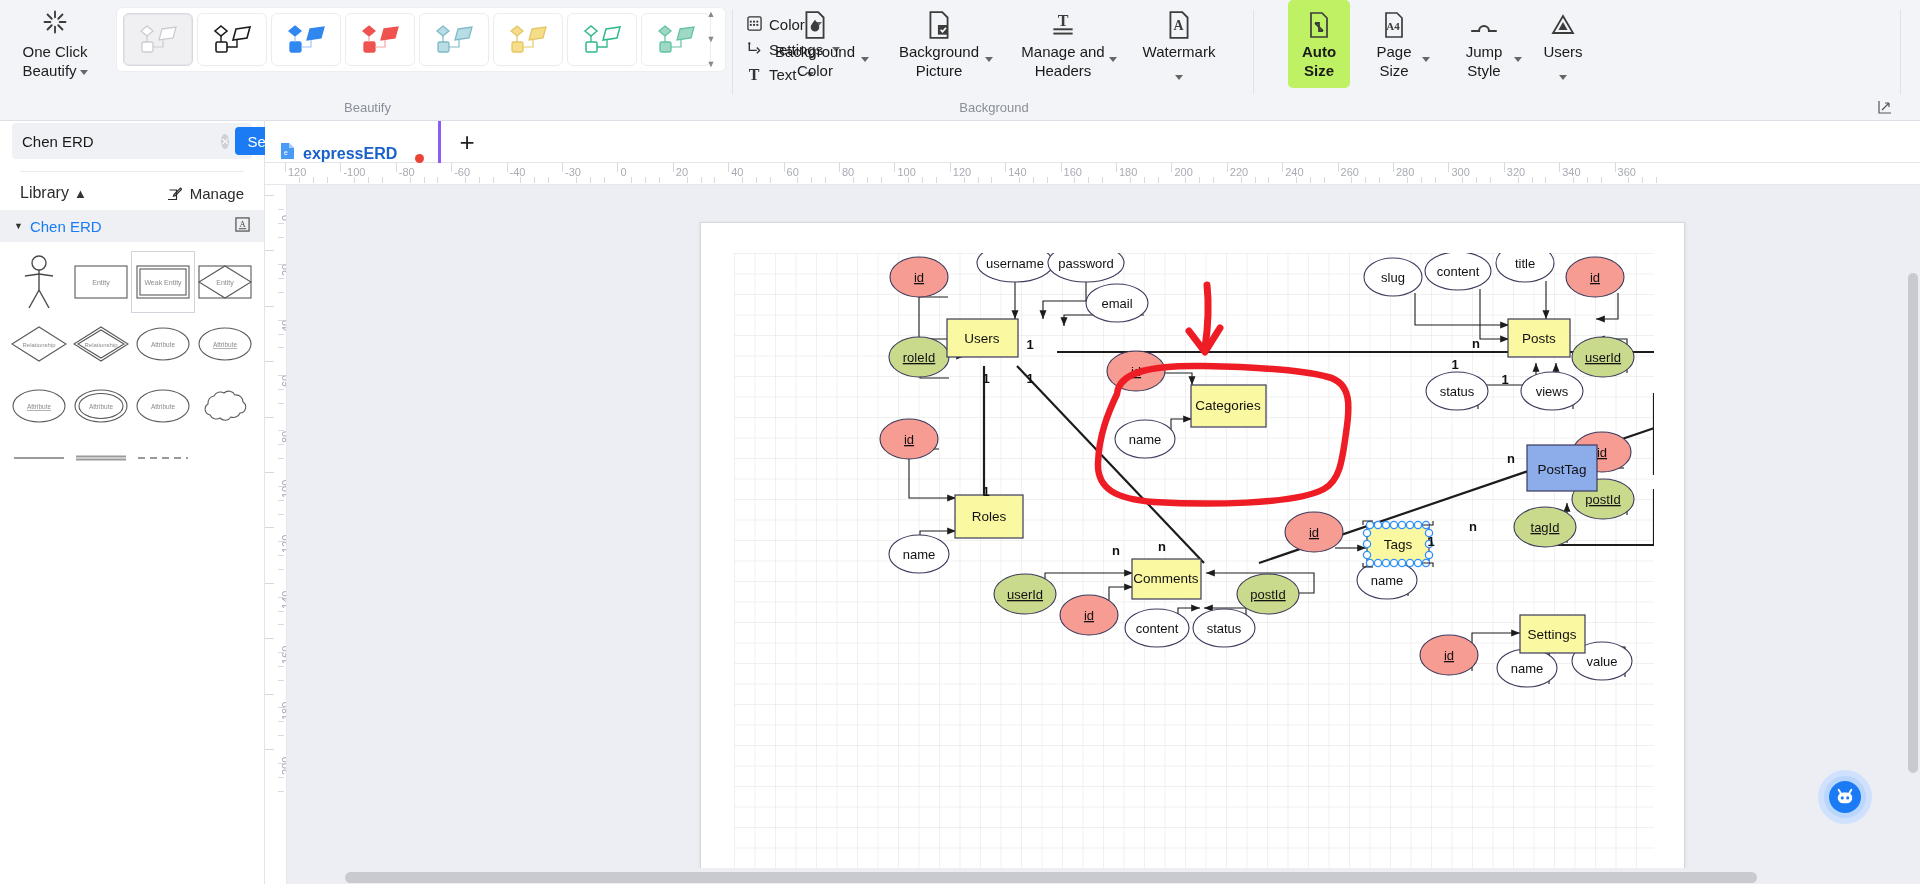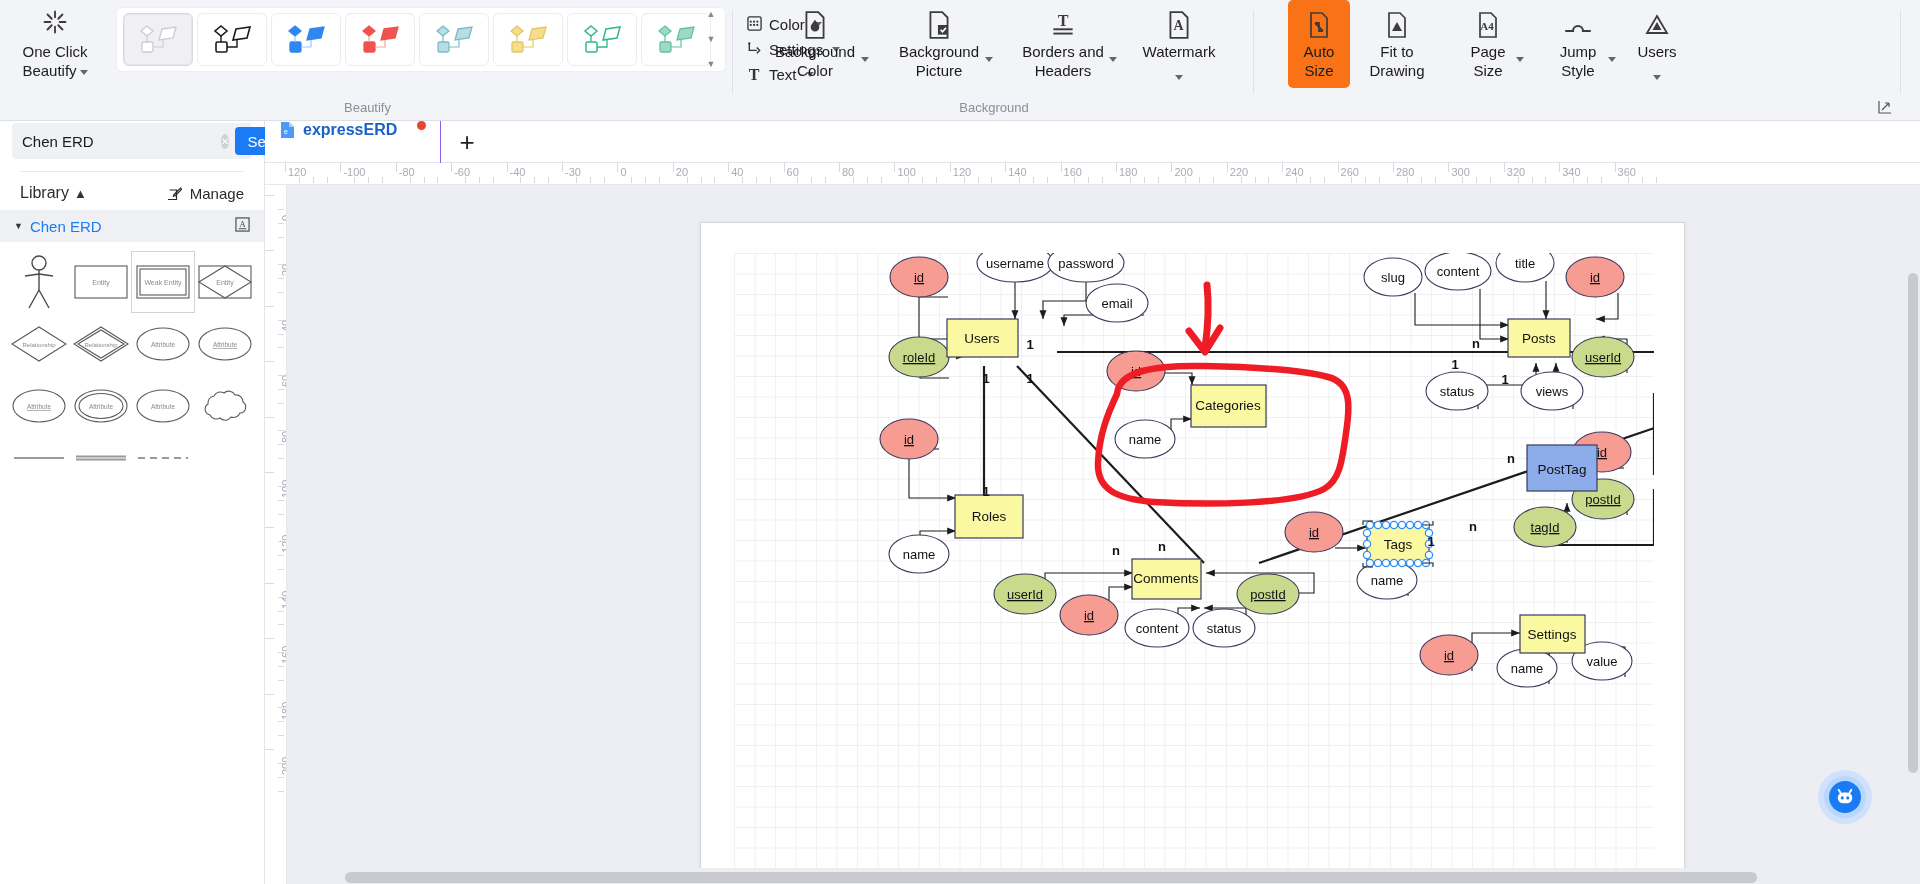--- a/index.html
+++ b/index.html
@@ -59,21 +59,21 @@
     display:flex; align-items:center; gap:6px; height:25px;
     font-size:15px; color:#222; cursor:pointer;
   }
   .menucol .mi .g { width:18px; text-align:center; font-size:14px; color:#333;}
 
   
   .bigbtn {
     position: relative; width: 124px; height: 88px; padding-top: 8px;
     display:flex; flex-direction:column; align-items:center; cursor:pointer;
   }
-  .bigbtn.sel { background:#f97316; border-radius:5px; }
+  .bigbtn.sel { background:#bef264; border-radius:5px;font-weight:bold; }
   .bigbtn .bi { height: 34px; display:flex; align-items:center; justify-content:center; }
   .bigbtn .bl {
     font-size: 15px; color:#1a1a1a; text-align:center; line-height:19px; width: 100%;
   }
   .bigbtn .dd {
     position:absolute; right: 8px; bottom: 26px;
     width:0;height:0;border-left:4px solid transparent;border-right:4px solid transparent;border-top:5px solid #666;
   }
   .bigbtn .dd.center { right:auto; left:50%; margin-left:-4px; bottom: 8px;}
   .dialog-launcher {
@@ -136,22 +136,22 @@
   
   #canvasarea {
     position:absolute; left:265px; top:121px; right:0; bottom:0; background:#eceef4;
   }
   
   #tabbar {
     position:absolute; left:0; top:0; width:100%; height:42px; background:#fff;
     border-bottom:1px solid #e3e5ea; display:flex; align-items:center;
   }
   .doc-tab {
-    display:flex; align-items:flex-start; height:42px; padding: 0 14px 0 14px;
-    min-width:176px; border-right:1px solid #8b5cf6; cursor:pointer;
+    display:flex; align-items:flex-end; height:42px; padding: 8px 14px 0 14px;
+    min-width:176px; border-right:3px solid #8b5cf6; cursor:pointer;
   }
   .doc-tab .fico { margin-right:8px; font-size:15px;}
   .doc-tab .tname { font-size:16px; font-weight:bold; color:#1761c8; }
   .doc-tab .dirty {
     margin-left:auto; width:9px;height:9px;border-radius:50%;background:#ea4335;
   }
   .new-tab { width:52px; text-align:center; font-size:26px; color:#222; cursor:pointer; line-height:42px;}
 
   
   #hruler {
@@ -390,21 +390,21 @@
       <div class="dd"></div>
     </div>
     <div class="bigbtn">
       <div class="bi">
         <svg width="28" height="30" viewBox="0 0 26 28">
             <text x="13" y="15" font-size="15" font-weight="bold" text-anchor="middle" fill="#3c3c3c" font-family="Liberation Serif, serif">T</text>
             <line x1="4" y1="18" x2="22" y2="18" stroke="#3c3c3c" stroke-width="1.8"></line>
             <line x1="4" y1="22" x2="22" y2="22" stroke="#3c3c3c" stroke-width="1.8"></line>
           </svg>
       </div>
-      <div class="bl">Borders and</div>
+      <div class="bl">Manage and</div>
       <div class="bl">Headers</div>
       <div class="dd"></div>
     </div>
     <div class="bigbtn" style="width:108px;">
       <div class="bi">
         <svg width="26" height="30" viewBox="0 0 24 28">
             <path d="M4 2 h11 l5 5 v19 h-16 z" fill="none" stroke="#3c3c3c" stroke-width="1.7"></path>
             <text x="11.5" y="19" font-size="13" font-weight="bold" text-anchor="middle" fill="#3c3c3c" font-family="Liberation Serif, serif">A</text>
           </svg>
       </div>
@@ -419,30 +419,20 @@
     <div class="bigbtn sel" style="width:62px;">
       <div class="bi">
         <svg width="24" height="28" viewBox="0 0 24 28">
             <path d="M4 2 h11 l5 5 v19 h-16 z" fill="none" stroke="#3c3c3c" stroke-width="1.7"></path>
             <path d="M8 12 h4 v4 M16 20 h-4 v-4" stroke="#3c3c3c" stroke-width="1.8" fill="none"></path>
             <path d="M8 12 l8 8" stroke="#3c3c3c" stroke-width="1.8"></path>
           </svg>
       </div>
       <div class="bl">Auto</div>
       <div class="bl">Size</div>
-    </div>
-    <div class="bigbtn" style="width:94px;">
-      <div class="bi">
-        <svg width="24" height="28" viewBox="0 0 24 28">
-            <path d="M4 2 h11 l5 5 v19 h-16 z" fill="none" stroke="#3c3c3c" stroke-width="1.7"></path>
-            <path d="M12 11 l5 9 h-10 z" fill="#3c3c3c"></path>
-          </svg>
-      </div>
-      <div class="bl">Fit to</div>
-      <div class="bl">Drawing</div>
     </div>
     <div class="bigbtn" style="width:88px;">
       <div class="bi">
         <svg width="24" height="28" viewBox="0 0 24 28">
             <path d="M4 2 h11 l5 5 v19 h-16 z" fill="none" stroke="#3c3c3c" stroke-width="1.7"></path>
             <text x="11" y="19" font-size="11" font-weight="bold" text-anchor="middle" fill="#3c3c3c" font-family="Liberation Serif, serif">A4</text>
           </svg>
       </div>
       <div class="bl">Page</div>
       <div class="bl">Size</div>

